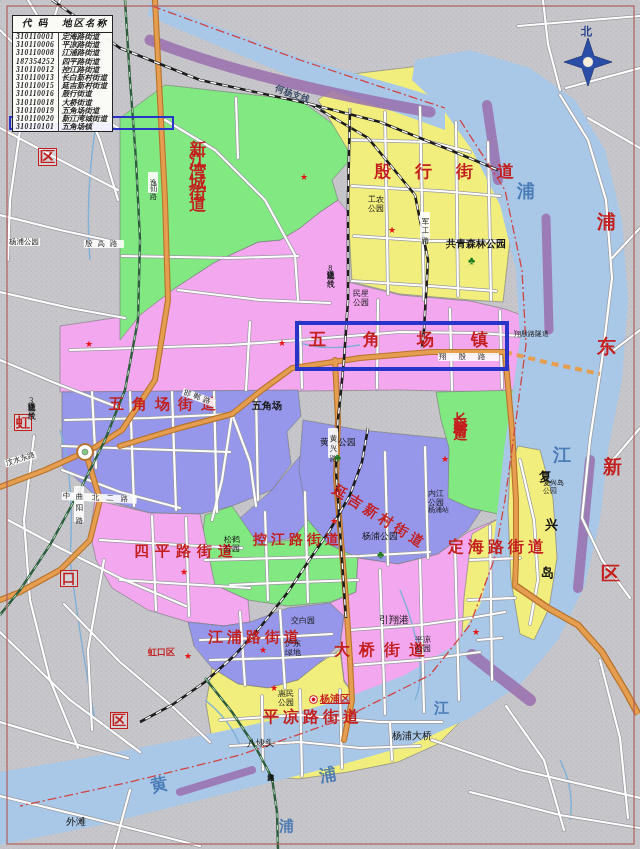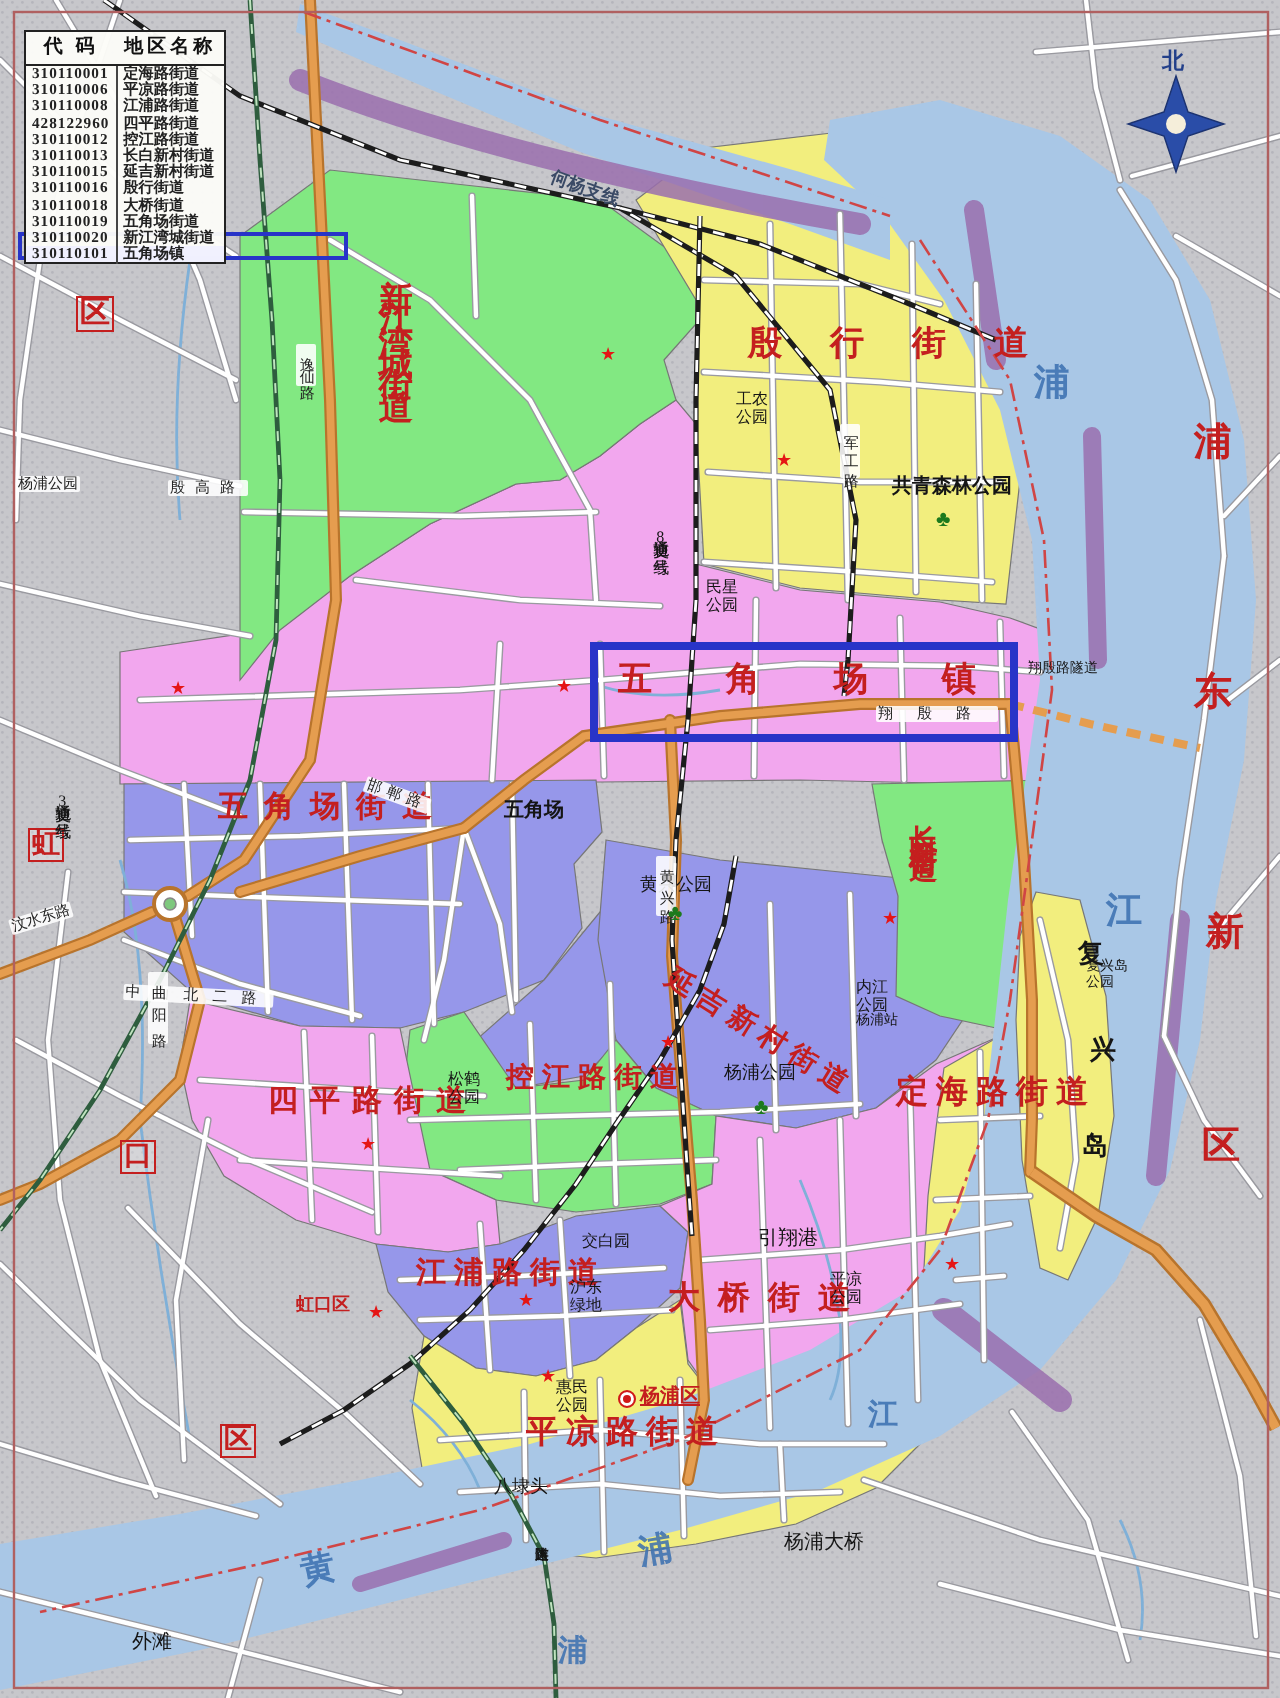--- a/index.html
+++ b/index.html
@@ -19,21 +19,21 @@
   .c-chip{background:rgba(255,255,255,.88);color:#222;padding:0 1px;border-radius:1px;}
   .c-rail{color:#3a4a66;font-weight:bold;}
   .c-comp{color:#223f8a;font-weight:bold;}
   .vert{writing-mode:vertical-rl;text-orientation:upright;}
   .boxed{border:1px solid #c41f1f;padding:0 1px;background:rgba(255,255,255,.25);}
   .star{position:absolute;color:#e51515;font-size:9px;line-height:1;}
   .tree{position:absolute;color:#1d7a1d;font-size:11px;line-height:1;}
   .gov{position:absolute;width:7px;height:7px;border:1.5px solid #d01818;border-radius:50%;
        background:#fff;box-shadow:inset 0 0 0 1.5px #fff, inset 0 0 0 4px #d01818;}
   
-  #legend{position:absolute;left:12px;top:15px;}
+  #legend{position:absolute;left:12px;top:15px;font-style:italic;}
   #legend table{border-collapse:collapse;background:rgba(252,252,248,.96);
                 border:1.3px solid #222;}
   #legend th{font-size:9.5px;font-weight:bold;color:#111;padding:1px 4px 2px 4px;
              border-bottom:1.2px solid #222;letter-spacing:2px;}
   #legend td{font-size:7.6px;font-weight:bold;color:#222;padding:0 3px;height:8.2px;
              line-height:8.2px;white-space:nowrap;}
   #legend td.code{border-right:1px solid #444;letter-spacing:.5px;}
   
   .hlbox{position:absolute;border:3px solid #2834c8;}
   #legend-highlight{border-width:2.5px;}
@@ -359,21 +359,21 @@
       <div class="lbl c-k" style="left: 415px; top: 636px; font-size: 8px;">平凉
 公园</div>
       <div class="lbl c-k" style="left: 278px; top: 690px; font-size: 8px;">惠民
 公园</div>
       <div class="lbl c-k" style="left: 379px; top: 615px; font-size: 10px;">引翔港</div>
       <div class="lbl c-k" style="left: 247px; top: 739px; font-size: 9px;">八埭头</div>
       <div class="lbl c-k" style="left: 285px; top: 640px; font-size: 8px;">沪东
 绿地</div>
       <div class="lbl c-k" style="left: 279px; top: 617px; font-size: 8px; margin-left: 12px;">交白园</div>
       <div class="lbl c-kb" style="left: 221px; top: 401px; font-size: 10px; margin-left: 31px;">五角场</div>
-      <div class="lbl c-k" style="left: 392px; top: 731px; font-size: 10px; margin-top: 36px;">杨浦大桥</div>
+      <div class="lbl c-k" style="left: 392px; top: 731px; font-size: 10px;">杨浦大桥</div>
       <div class="lbl c-k" style="left: 428px; top: 507px; font-size: 7px;">杨浦站</div>
       <div class="lbl c-k" style="left: 543px; top: 480px; font-size: 7px;">复兴岛
 公园</div>
       <div class="lbl c-k" style="left: 66px; top: 817px; font-size: 10px;">外滩</div>
       <div class="lbl c-kb" style="left: 539px; top: 470px; font-size: 13px;">复</div>
       <div class="lbl c-kb" style="left: 545px; top: 518px; font-size: 13px;">兴</div>
       <div class="lbl c-kb" style="left: 541px; top: 566px; font-size: 13px;">岛</div>
       <div class="lbl c-k" style="left: 514px; top: 331px; font-size: 7px;">翔殷路隧道</div>
       <div class="lbl c-rail" style="left: 277px; top: 84px; font-size: 9px; transform: rotate(20deg);">何杨支线</div>
       <div class="lbl c-k vert" style="left: 325px; top: 264px; font-size: 8px;">轨道交通8号线</div>
@@ -431,21 +431,21 @@
           </tr>
           <tr>
             <td class="code">310110006</td>
             <td>平凉路街道</td>
           </tr>
           <tr>
             <td class="code">310110008</td>
             <td>江浦路街道</td>
           </tr>
           <tr>
-            <td class="code">428122960</td>
+            <td class="code">187354252</td>
             <td>四平路街道</td>
           </tr>
           <tr>
             <td class="code">310110012</td>
             <td>控江路街道</td>
           </tr>
           <tr>
             <td class="code">310110013</td>
             <td>长白新村街道</td>
           </tr>

